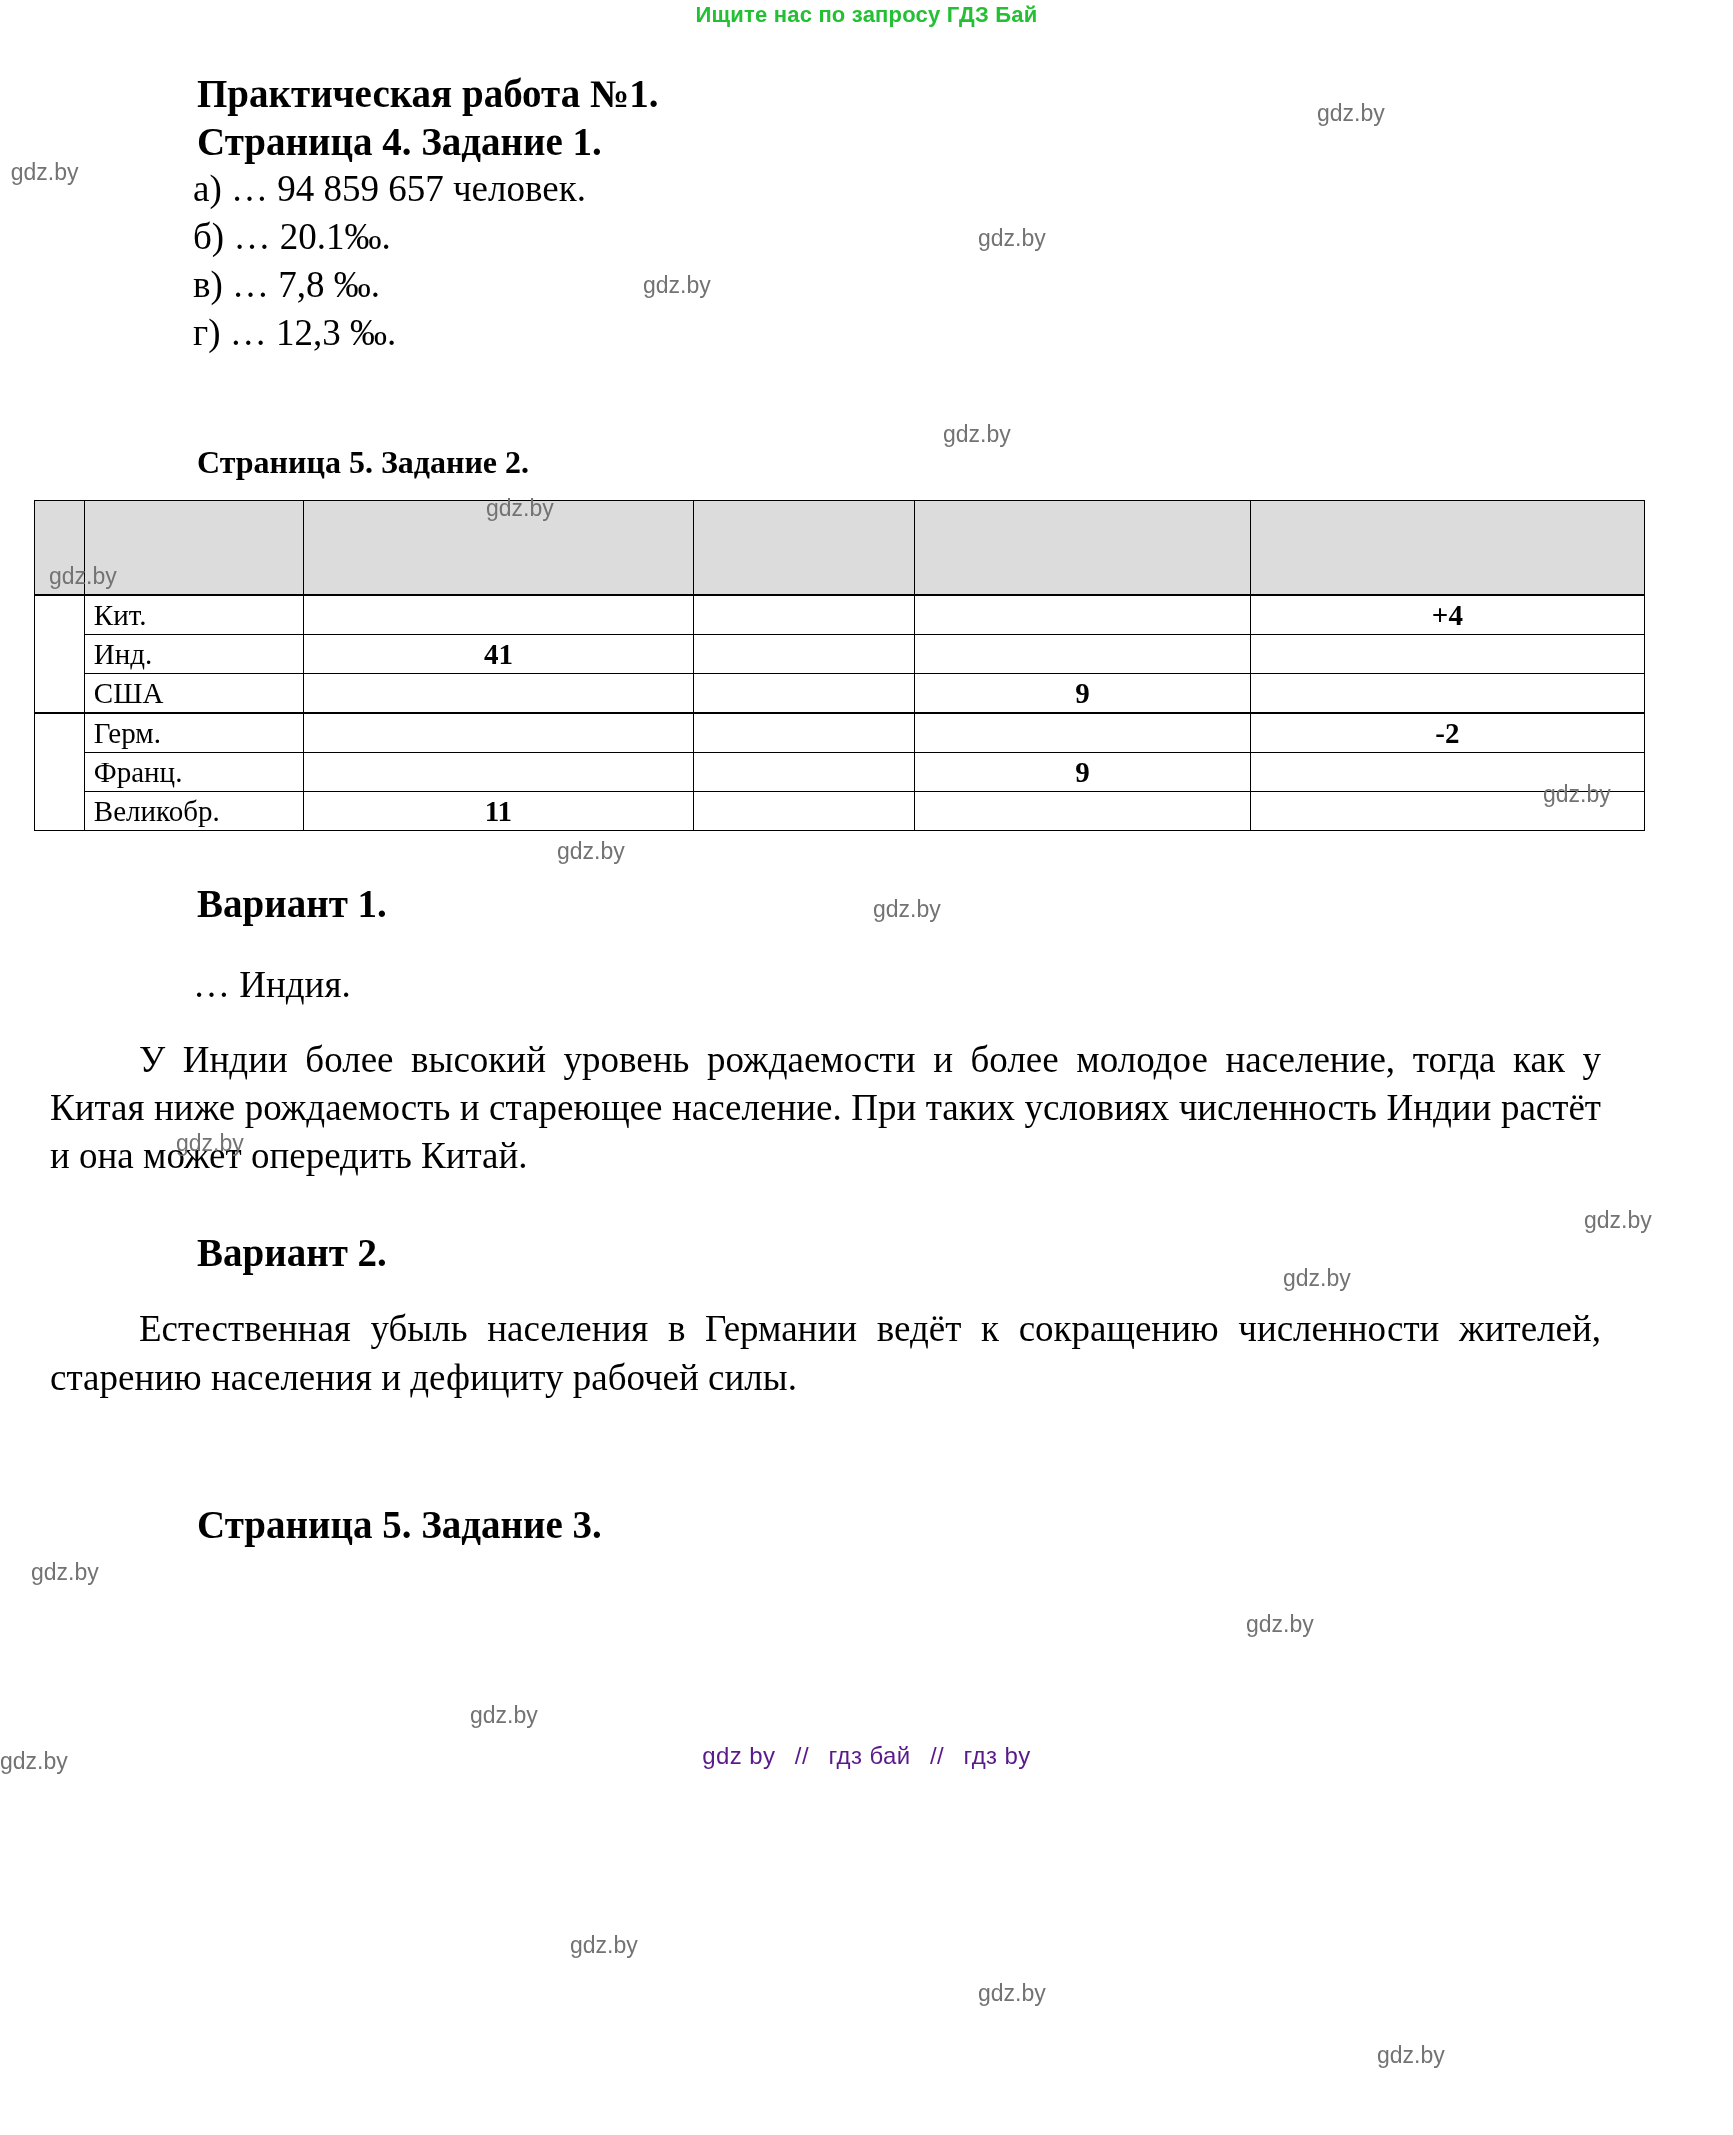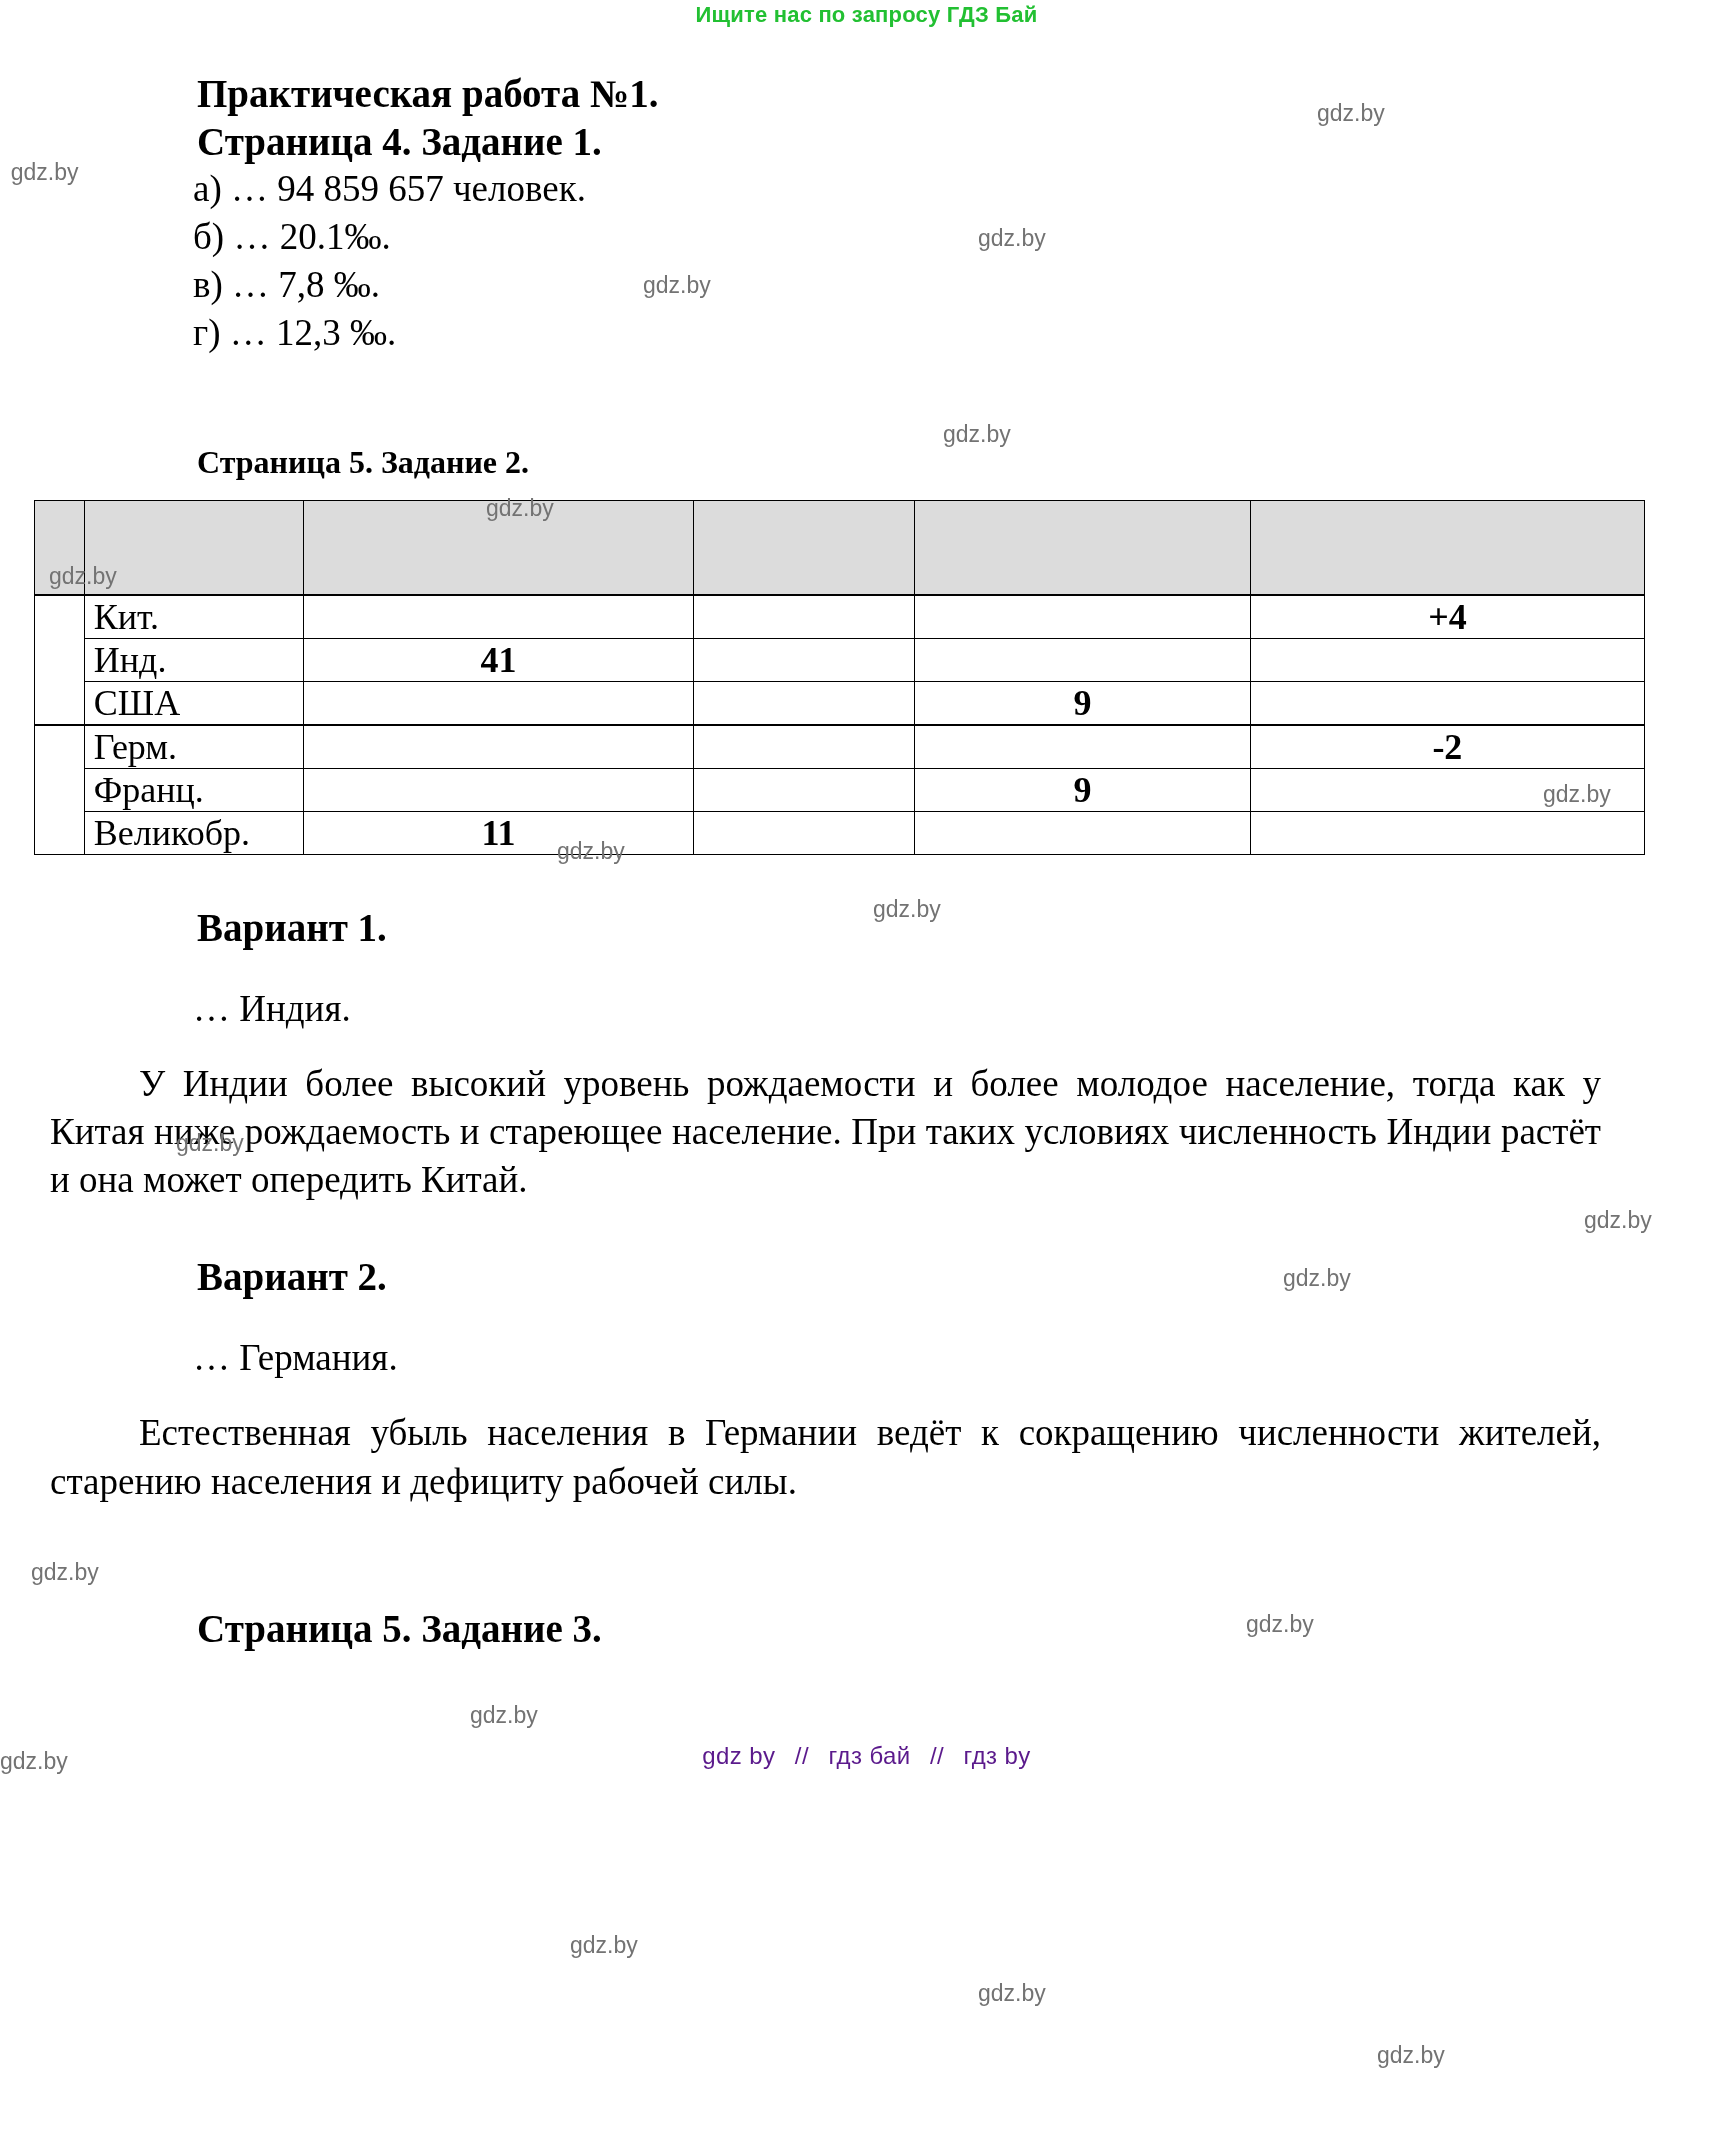--- a/index.html
+++ b/index.html
@@ -62,21 +62,21 @@
     padding-left:147px;
   }
 
   
   table.demo {
     border-collapse:collapse;
     margin-top:19.6px;
     margin-left:-16px;
     width:1611px;
     table-layout:fixed;
-    font-size:36px;
+    font-size:29px;
   }
   table.demo td {
     border:1.8px solid #000;
     padding:0 9px;
     height:39px;
     vertical-align:middle;
     background:#ffffff;
   }
   table.demo tr.head td {
     background:#dcdcdc;
@@ -228,21 +228,20 @@
         <td class="c6 num"></td>
       </tr>
     </tbody>
       </table>
 
     <div class="variant-title">Вариант 1.</div>
     <div class="variant-answer">… Индия.</div>
     <div class="para">У Индии более высокий уровень рождаемости и более молодое население, тогда как у Китая ниже рождаемость и стареющее население. При таких условиях численность Индии растёт и она может опередить Китай.</div>
 
     <div class="variant-title">Вариант 2.</div>
-    <div class="variant-answer">… Германия.</div>
     <div class="para">Естественная убыль населения в Германии ведёт к сокращению численности жителей, старению населения и дефициту рабочей силы.</div>
 
     <div class="task3-heading">Страница 5. Задание 3.</div>
 
   </div>
 
   <div class="footer">
     <span>gdz by</span>
     <span>//</span>
     <span>гдз бай</span>

